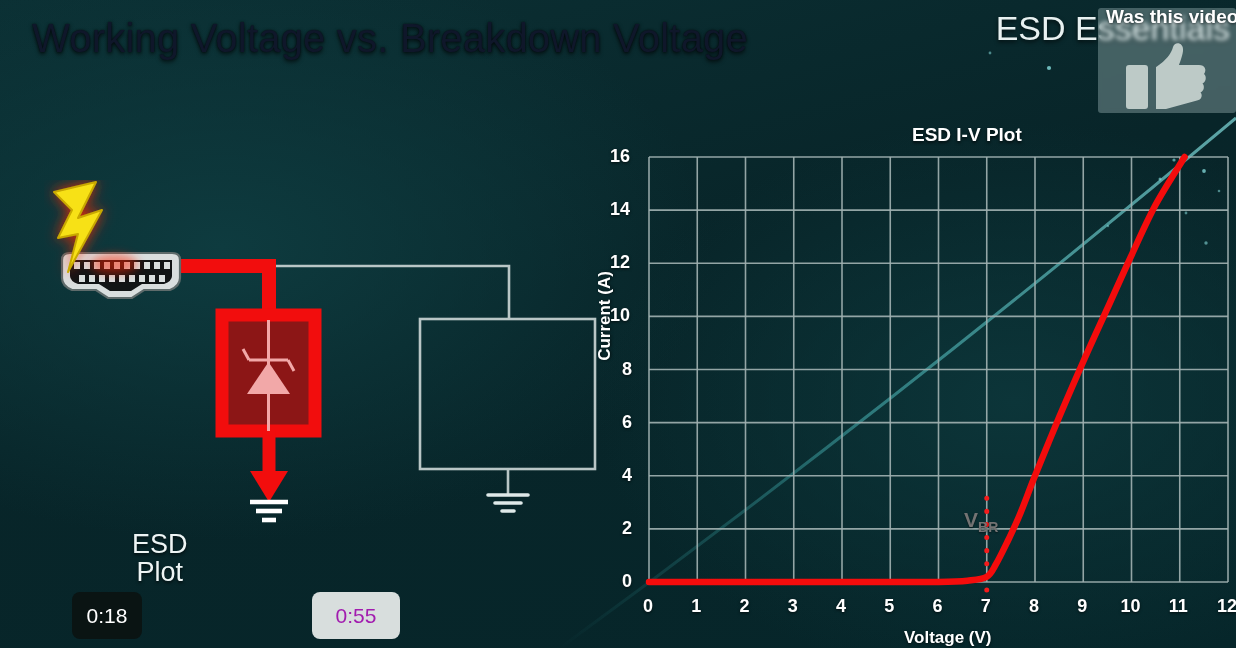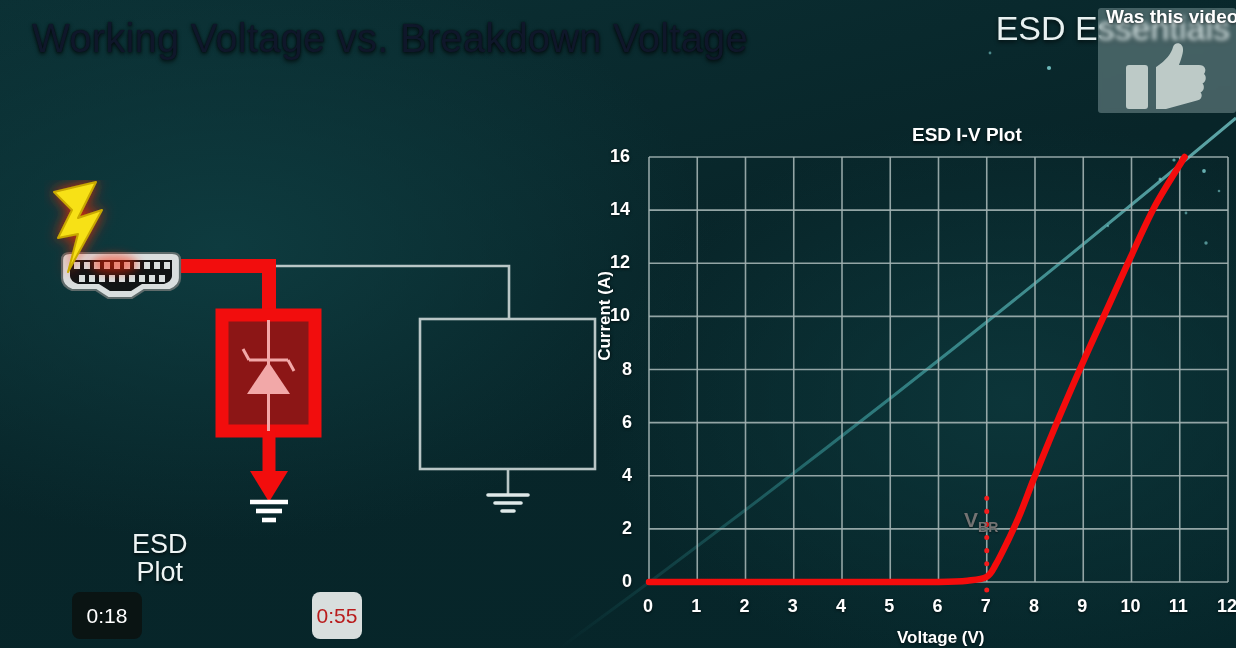--- a/index.html
+++ b/index.html
@@ -68,42 +68,42 @@
     position:absolute; left:332px; top:8px;
     font-size:19px; font-weight:bold; color:#ffffff;
     text-shadow:0 2px 3px rgba(0,0,0,.65);
     white-space:nowrap;
   }
   .axis-label {
     position:absolute; font-size:17px; font-weight:bold; color:#ffffff;
     text-shadow:0 1px 3px rgba(0,0,0,.65);
   }
   #ylabel { left:-20px; top:190px; transform:rotate(-90deg); transform-origin:center; white-space:nowrap;}
-  #xlabel { left:317px; top:512px; white-space:nowrap; }
+  #xlabel { left:324px; top:512px; white-space:nowrap; }
   .tick {
     position:absolute; font-size:18px; font-weight:bold; color:#ffffff;
     text-shadow:0 1px 3px rgba(0,0,0,.7);
     text-align:center;
   }
   #vbr-label {
     position:absolute; left:384px; top:392px;
     font-size:21px; font-weight:bold; color:#737373;
     text-shadow:0 1px 2px rgba(0,0,0,.5);
   }
   #vbr-label sub { font-size:14px; }
 
   
   .badge {
     position:absolute; border-radius:8px;
     font-size:21px; display:flex; align-items:center; justify-content:center;
   }
   #badge-current { left:72px; top:592px; width:70px; height:47px;
     background:#0a1413; color:#ffffff; }
-  #badge-total { left:312px; top:592px; width:50px; height:47px;
-    background:#d8dedd; color:#b91c1c; }
+  #badge-total { left:312px; top:592px; width:88px; height:47px;
+    background:#d8dedd; color:#a21caf; }
 </style>
 </head>
 <body>
 
 <svg id="decor" width="1236" height="648" viewBox="0 0 1236 648">
   <defs>
     <linearGradient id="sweep" x1="0" y1="1" x2="1" y2="0">
       <stop offset="0%" stop-color="#3fd4d4" stop-opacity="0"></stop>
       <stop offset="45%" stop-color="#5fe2e2" stop-opacity=".55"></stop>
       <stop offset="100%" stop-color="#8ff0f0" stop-opacity=".85"></stop>

